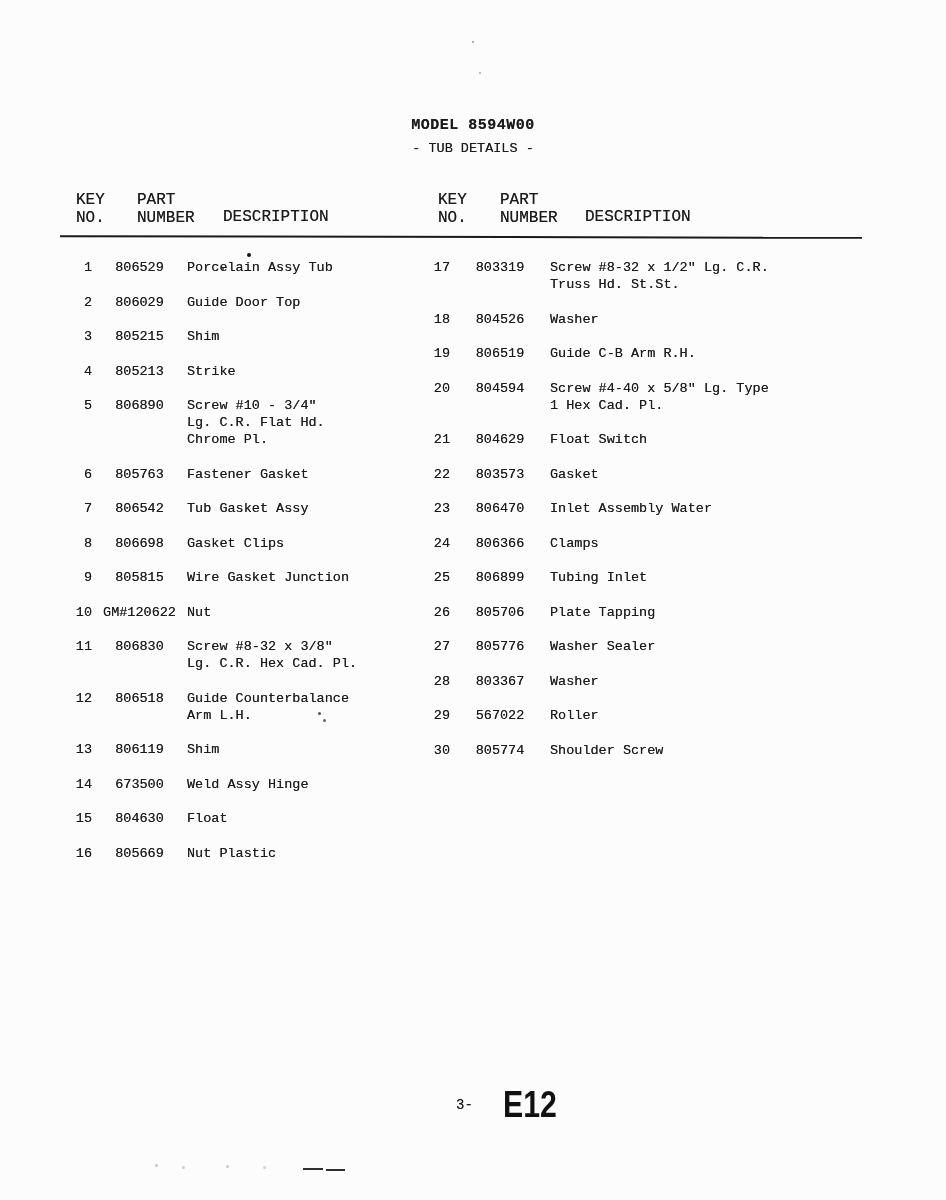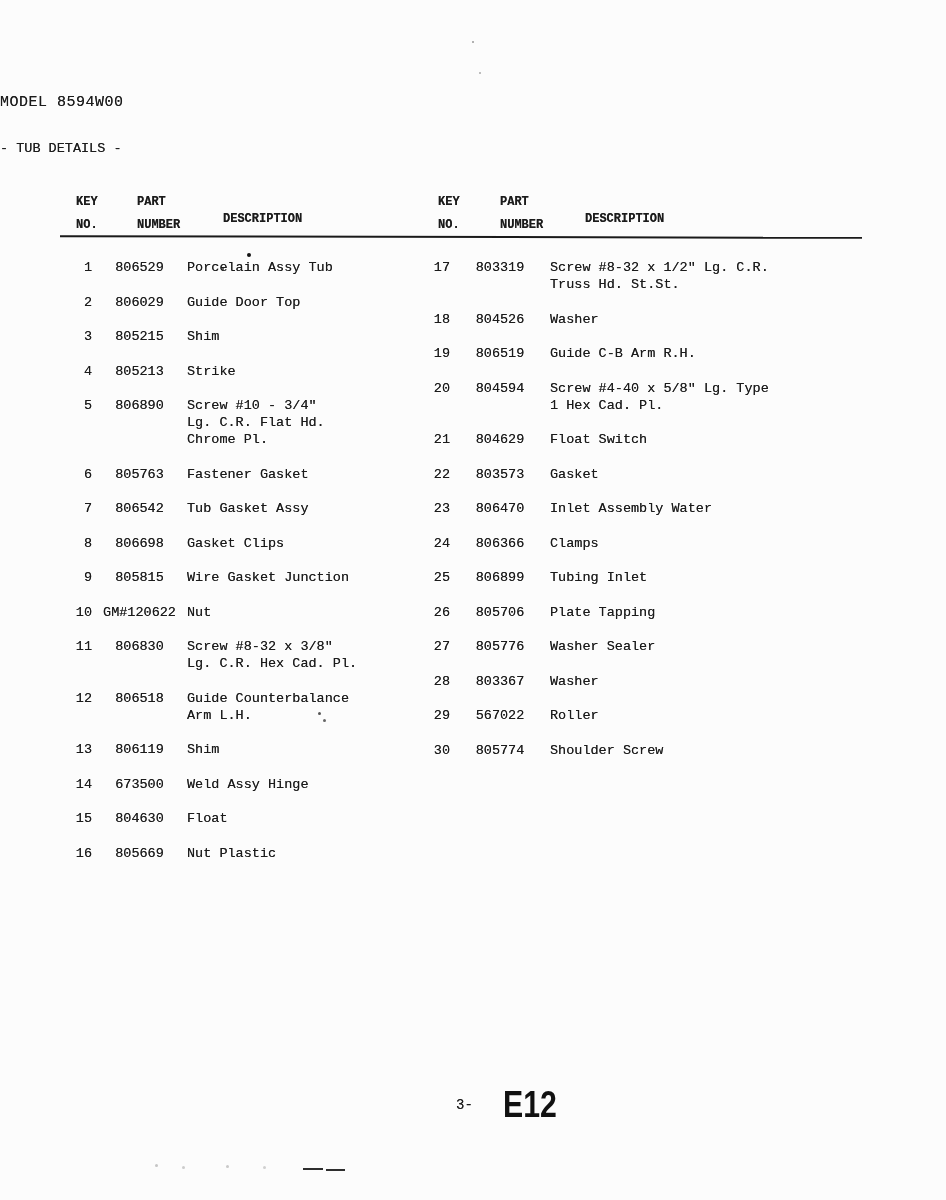--- a/index.html
+++ b/index.html
@@ -1,22 +1,22 @@
 <!DOCTYPE html>
 <html><head>
 <meta charset="utf-8">
 <style>
   html,body{margin:0;padding:0;background:#9a9a9a;}
   .page{position:relative;width:946px;height:1200px;margin:0 auto;background:#fcfcfc;
         font-family:"Liberation Mono","DejaVu Sans Mono",monospace;color:#1b1b1b;overflow:hidden;}
   .tw{text-shadow:0 0 0.6px rgba(25,25,25,0.75);}
-  .title{position:absolute;top:94px;left:0;width:100%;
-         font-size:15px;font-weight:normal;letter-spacing:0.5px;}
-  .subtitle{position:absolute;top:141px;left:0;width:100%;text-align:left;font-size:13.5px;}
-  .hspan{position:absolute;font-size:12px;line-height:23px;white-space:pre-line;font-weight:bold;}
+  .title{position:absolute;top:117px;left:0;width:100%;text-align:center;
+         font-size:15px;font-weight:bold;letter-spacing:0.5px;}
+  .subtitle{position:absolute;top:141px;left:0;width:100%;text-align:center;font-size:13.5px;}
+  .hspan{position:absolute;font-size:16px;line-height:18px;white-space:pre-line;}
   .rule{position:absolute;top:236px;left:60px;width:802px;height:2px;background:#1a1a1a;
         transform:rotate(0.12deg);}
   .col{position:absolute;top:259px;font-size:13.5px;line-height:17px;}
   .col-left{left:60px;width:362px;}
   .col-right{left:420px;width:505px;}
   .row{display:flex;margin-bottom:17.5px;}
   .k{flex:0 0 32px;text-align:right;white-space:pre;}
   .col-right .k{flex:0 0 30px;}
   .p{flex:0 0 95px;text-align:center;white-space:pre;}
   .col-right .p{flex:0 0 100px;}

